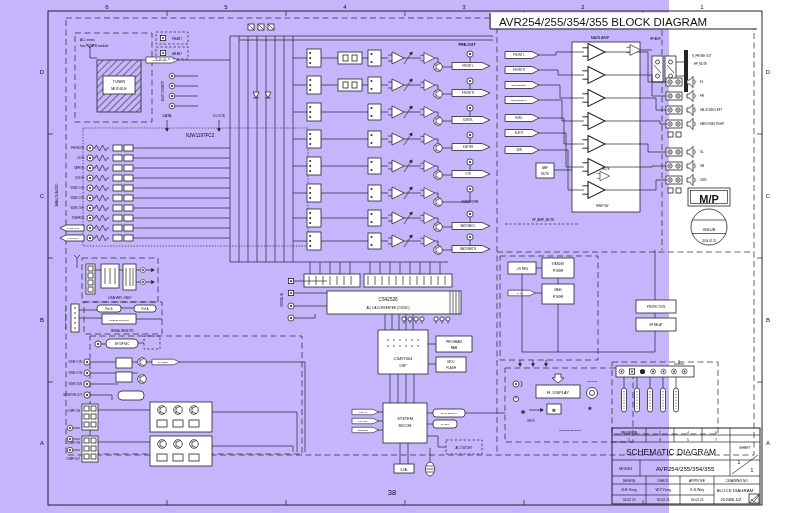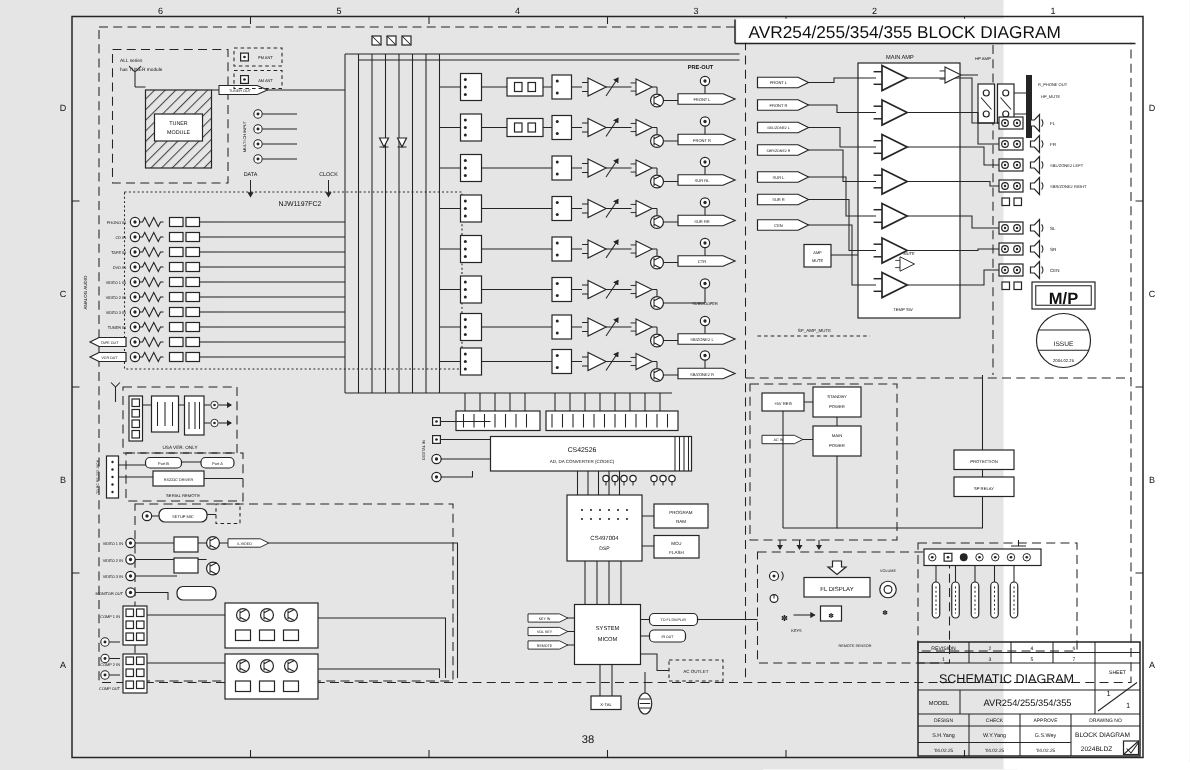--- a/index.html
+++ b/index.html
@@ -1,16 +1,16 @@
 <!DOCTYPE html>
 <html><head>
 <meta charset="utf-8">
 <style>
   html,body{margin:0;padding:0;background:#fff;}
-  #page{width:669px;height:513px;background:#e5e5e5;position:relative;font-family:"Liberation Sans",sans-serif;}
+  #page{width:669px;height:513px;background:#c4b5fd;position:relative;font-family:"Liberation Sans",sans-serif;}
   svg{display:block}
   .w{stroke:#252525;stroke-width:.7;fill:none}
   .w2{stroke:#252525;stroke-width:1;fill:none}
   .b{fill:#fff;stroke:#252525;stroke-width:.8}
   .f{fill:#252525;stroke:none}
   .dash{stroke-dasharray:6,3.5}
   .dash2{stroke-dasharray:2.4,2}
   .dot{stroke-dasharray:1.3,1.6}
   .ar{marker-end:url(#ah)}
   text{font-family:"Liberation Sans",sans-serif;fill:#101010}

